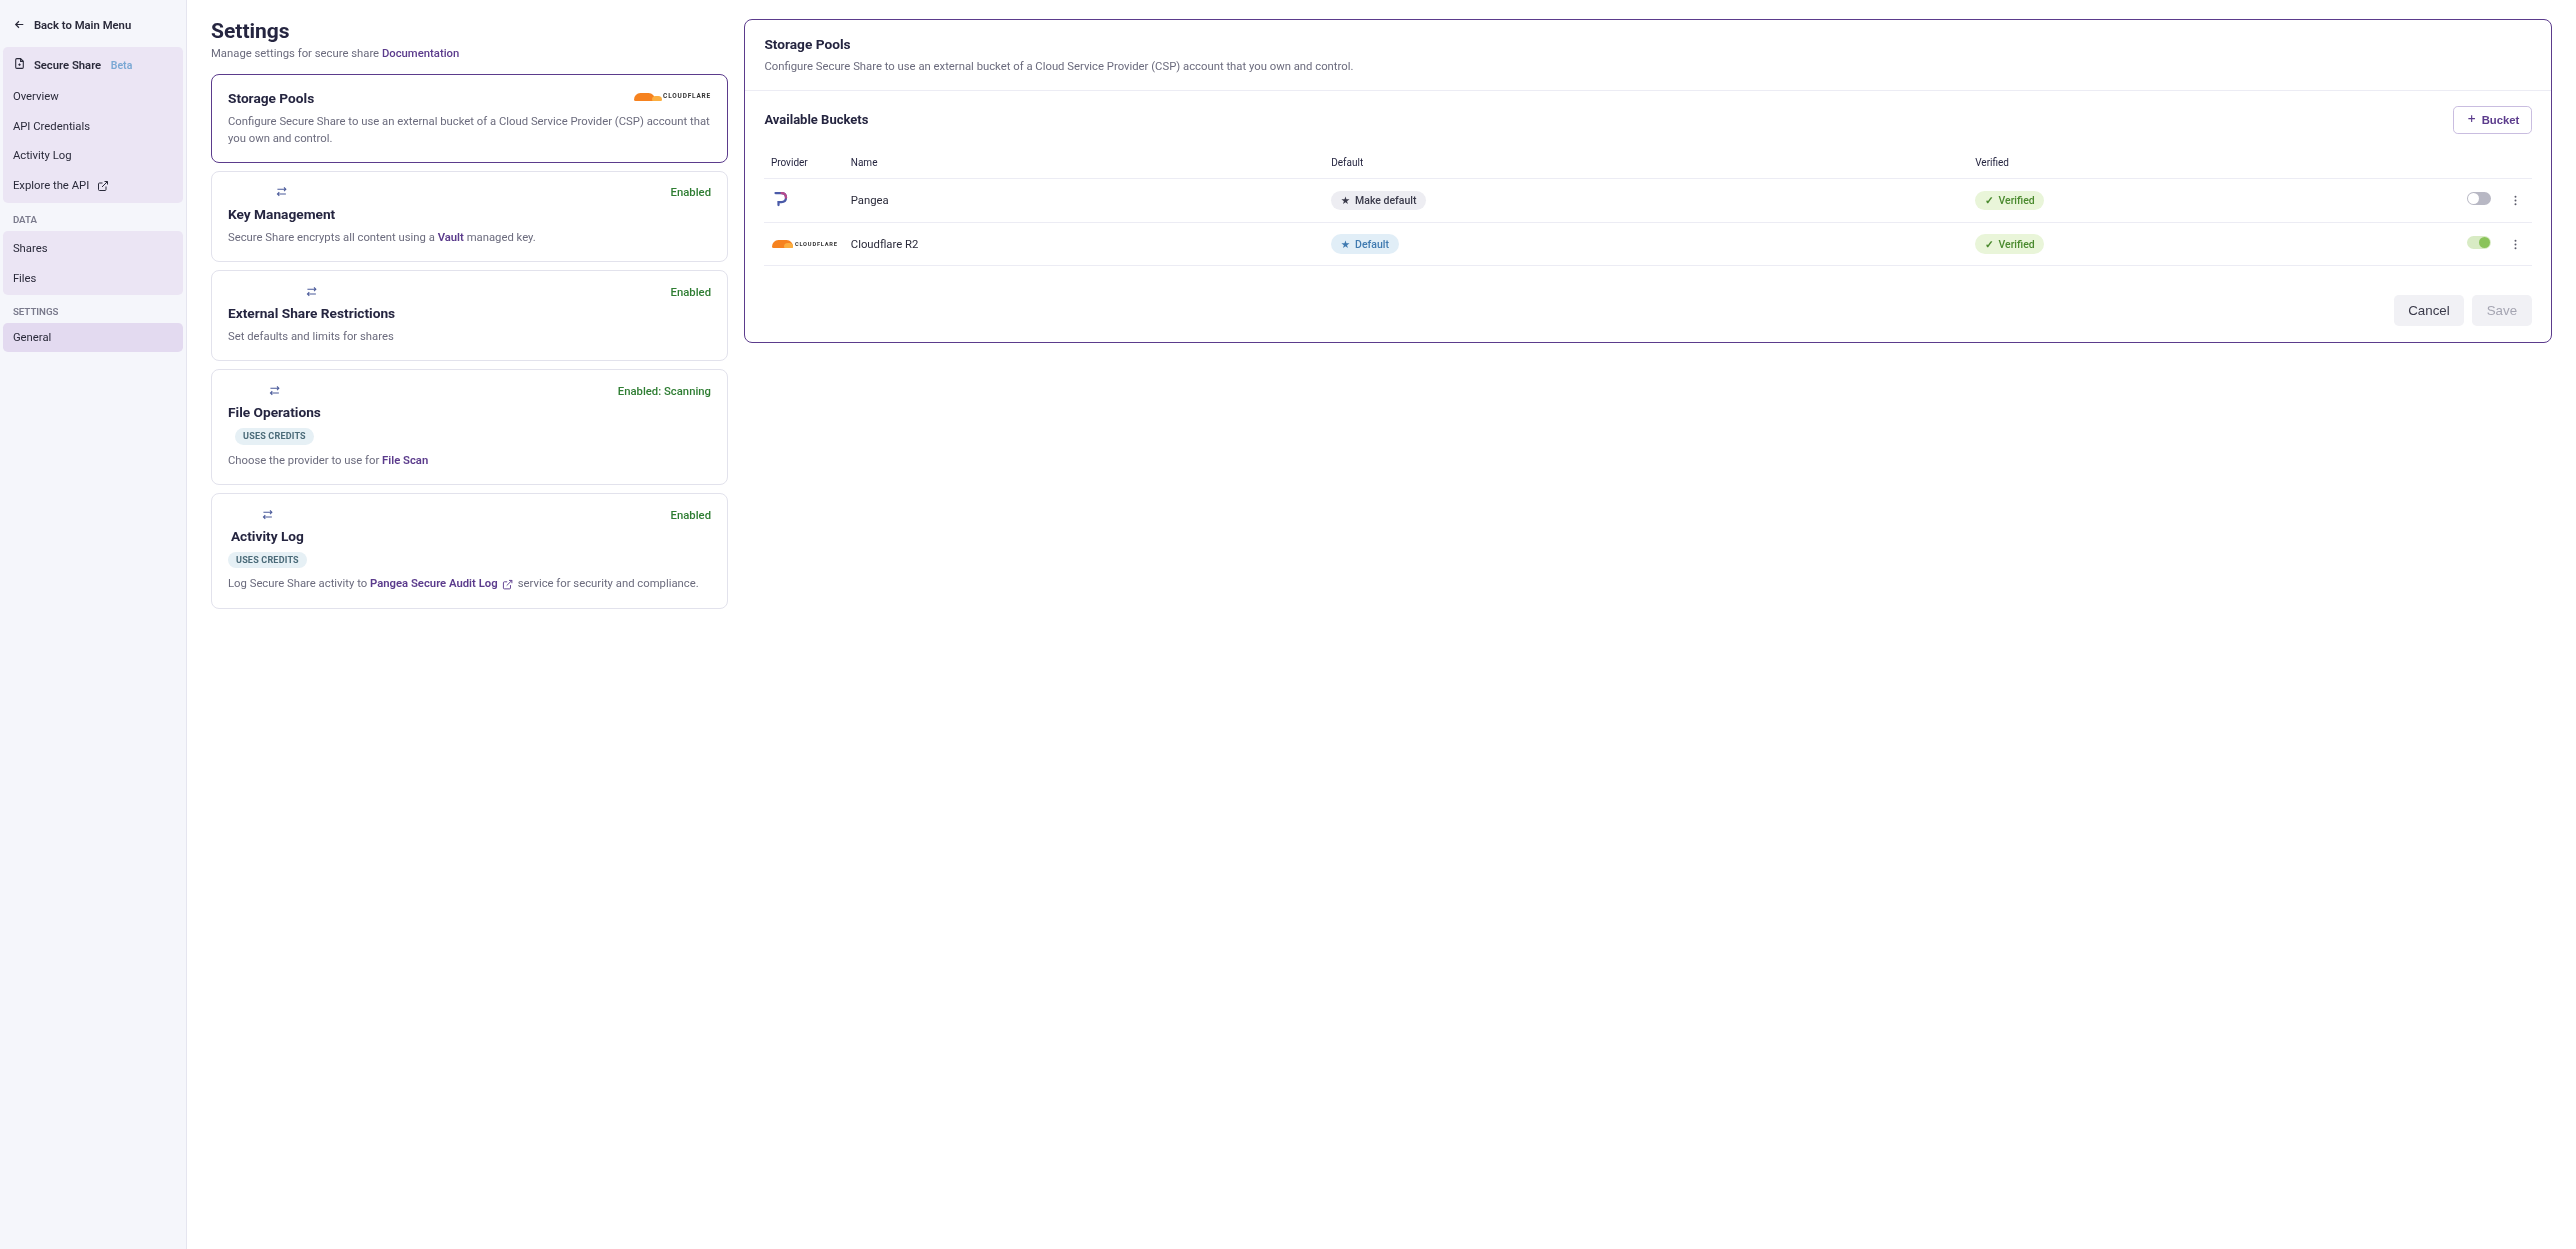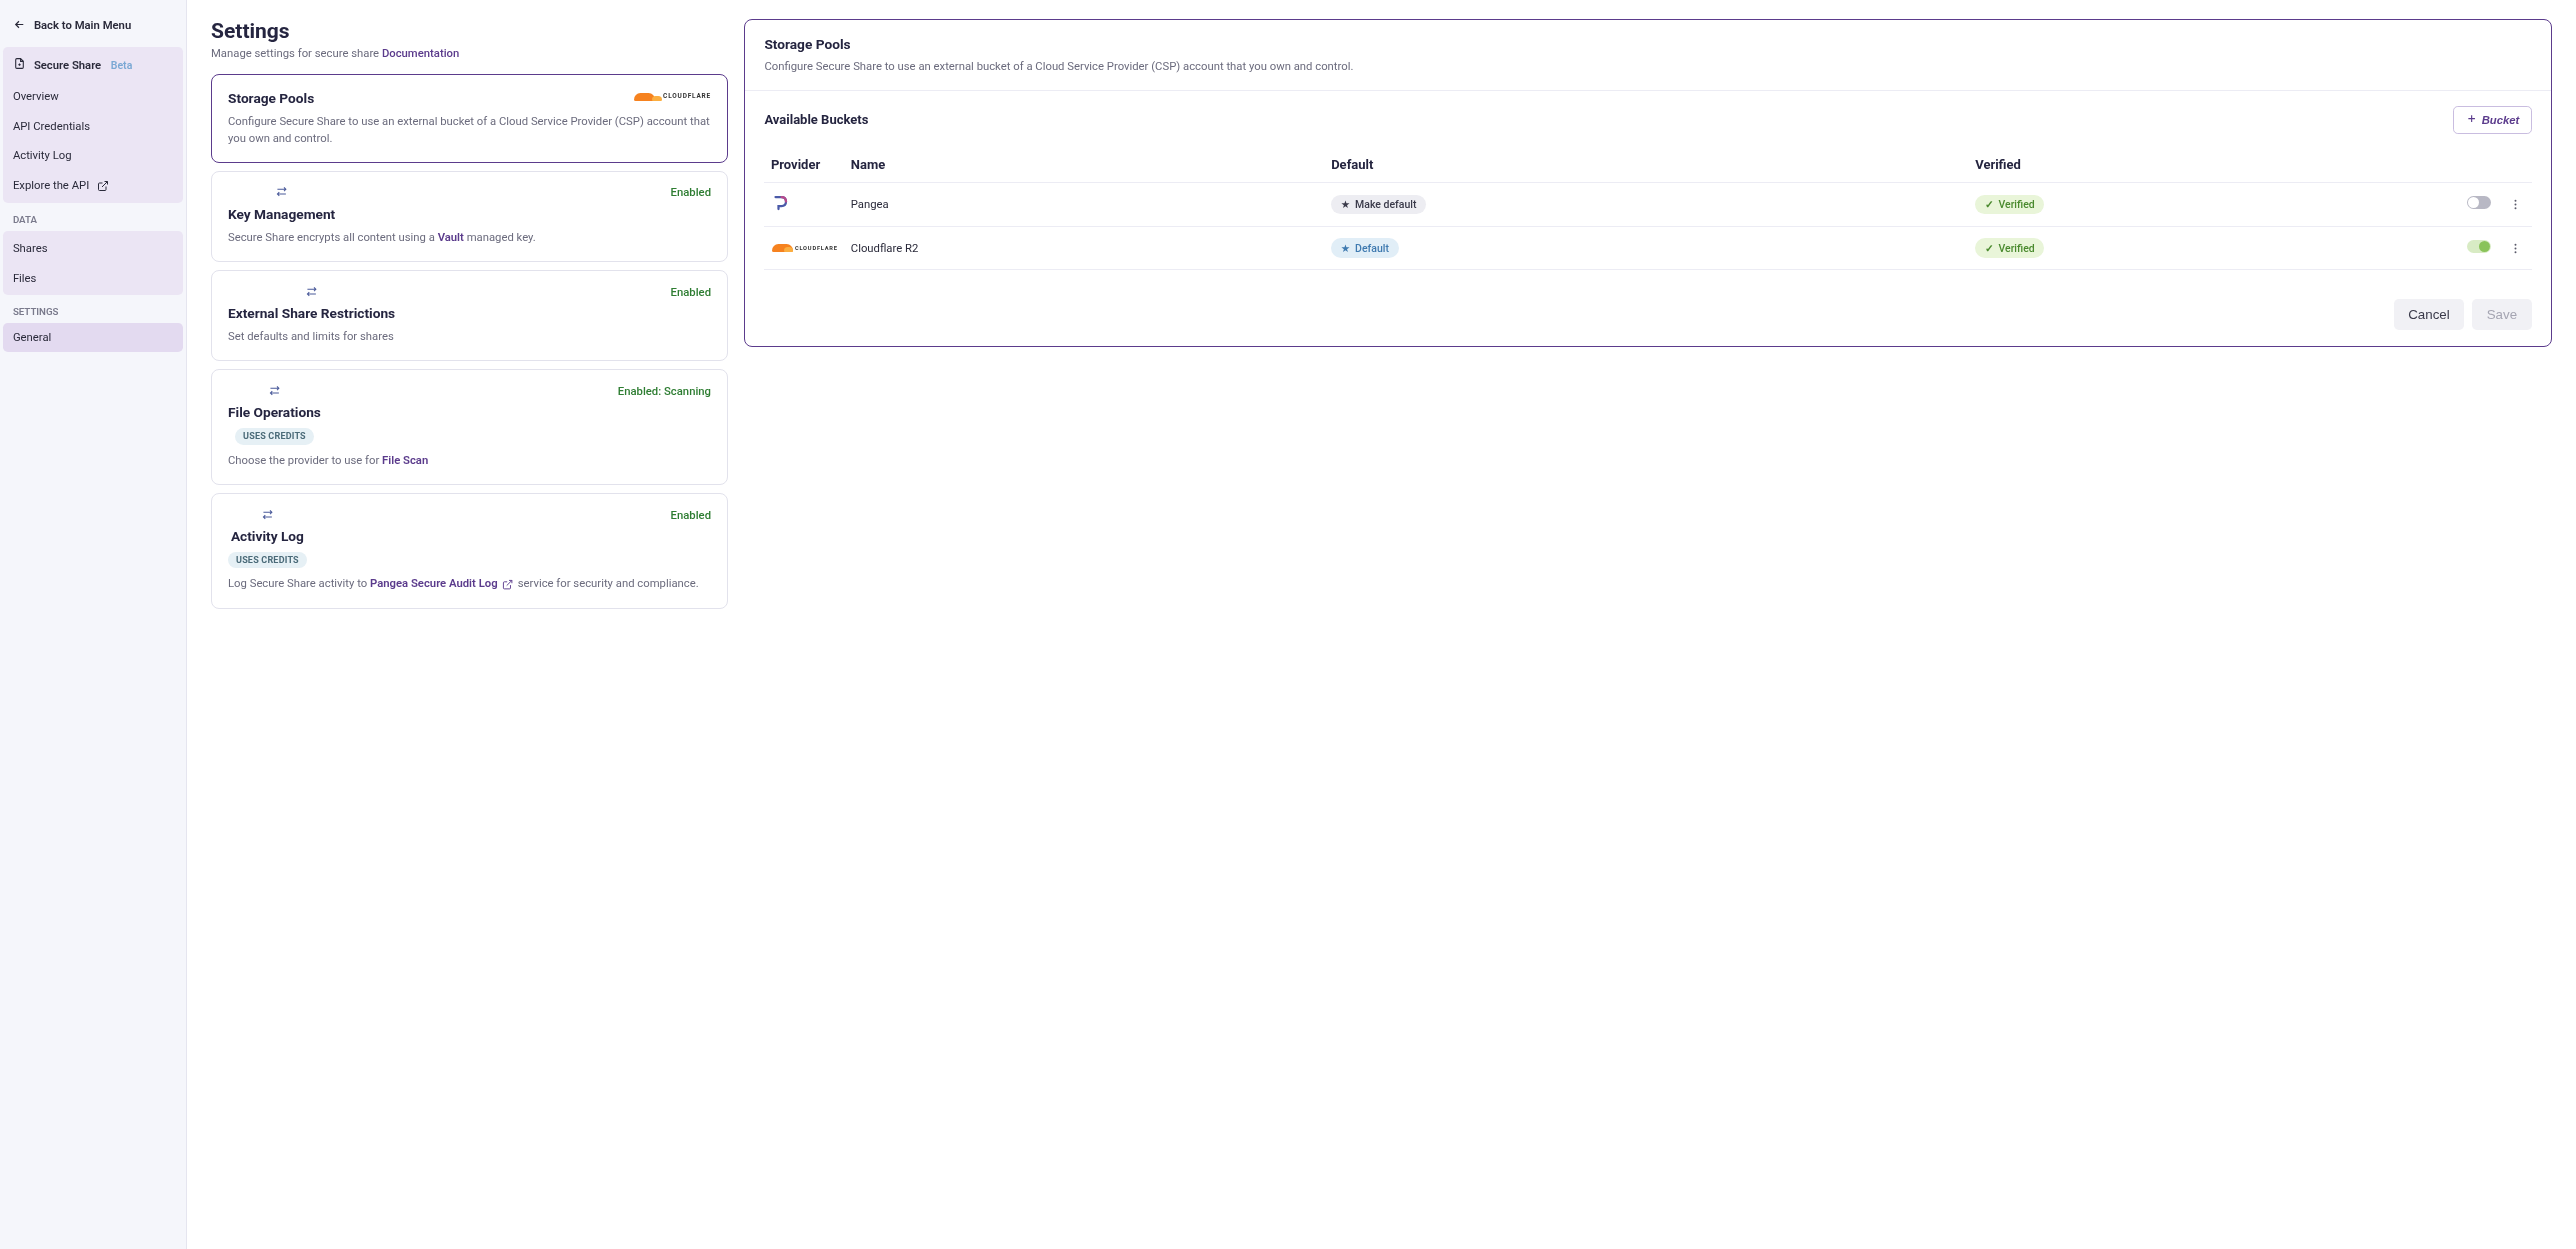--- a/index.html
+++ b/index.html
@@ -97,32 +97,32 @@
 .panel-inner { padding: 16px 19.4px; }
 .panel-title { font-size: 13.7px; font-weight: 700; color: #252540; }
 .panel-desc { color: #6b6b7d; margin-top: 6.5px; line-height: 1.5; }
 .panel-sep { border-top: 0.8px solid #ececf4; margin: 14.5px -19.4px; }
 .avail-row { display: flex; justify-content: space-between; align-items: center; }
 .avail-title { font-size: 13px; font-weight: 700; color: #252540; }
 .btn {
   display: inline-flex; align-items: center; gap: 4.8px;
   border: 0.8px solid #c9bde0; color: #5b3b8c;
   background: #fff; padding: 6.5px 11.3px; border-radius: 4.8px;
-  font-weight: 600; cursor: pointer; font-size: 11.3px; font-style: italic;
+  font-weight: 600; cursor: pointer; font-size: 11.3px;
 }
 .btn-grey {
   background: #f1f1f5; border: none; color: #3a3a4a;
   padding: 8px 14.5px; border-radius: 4.8px; font-weight: 500; cursor: pointer;
 }
 .btn-grey.disabled { color: #a5a5b2; cursor: not-allowed; }
 .panel-actions { display: flex; justify-content: flex-end; gap: 8px; padding: 13px 19.4px 16px; }
 
 table.bucket-table { width: 100%; border-collapse: collapse; margin-top: 13px; }
 table.bucket-table th {
-  text-align: left; font-weight: 700; font-size: 13px; color: #252540;
+  text-align: left; font-weight: 400; font-size: 10px; color: #252540;
   padding: 9.7px 6.5px; border-bottom: 0.8px solid #ececf4;
 }
 table.bucket-table td {
   padding: 11.3px 6.5px; border-bottom: 0.8px solid #ececf4; vertical-align: middle;
 }
 .chip {
   display: inline-flex; align-items: center; gap: 4.8px;
   border-radius: 11.3px; padding: 3.2px 9.7px; font-size: 10.5px; font-weight: 500;
 }
 .chip-grey { background: #ededf2; color: #3a3a4a; cursor: pointer; }

